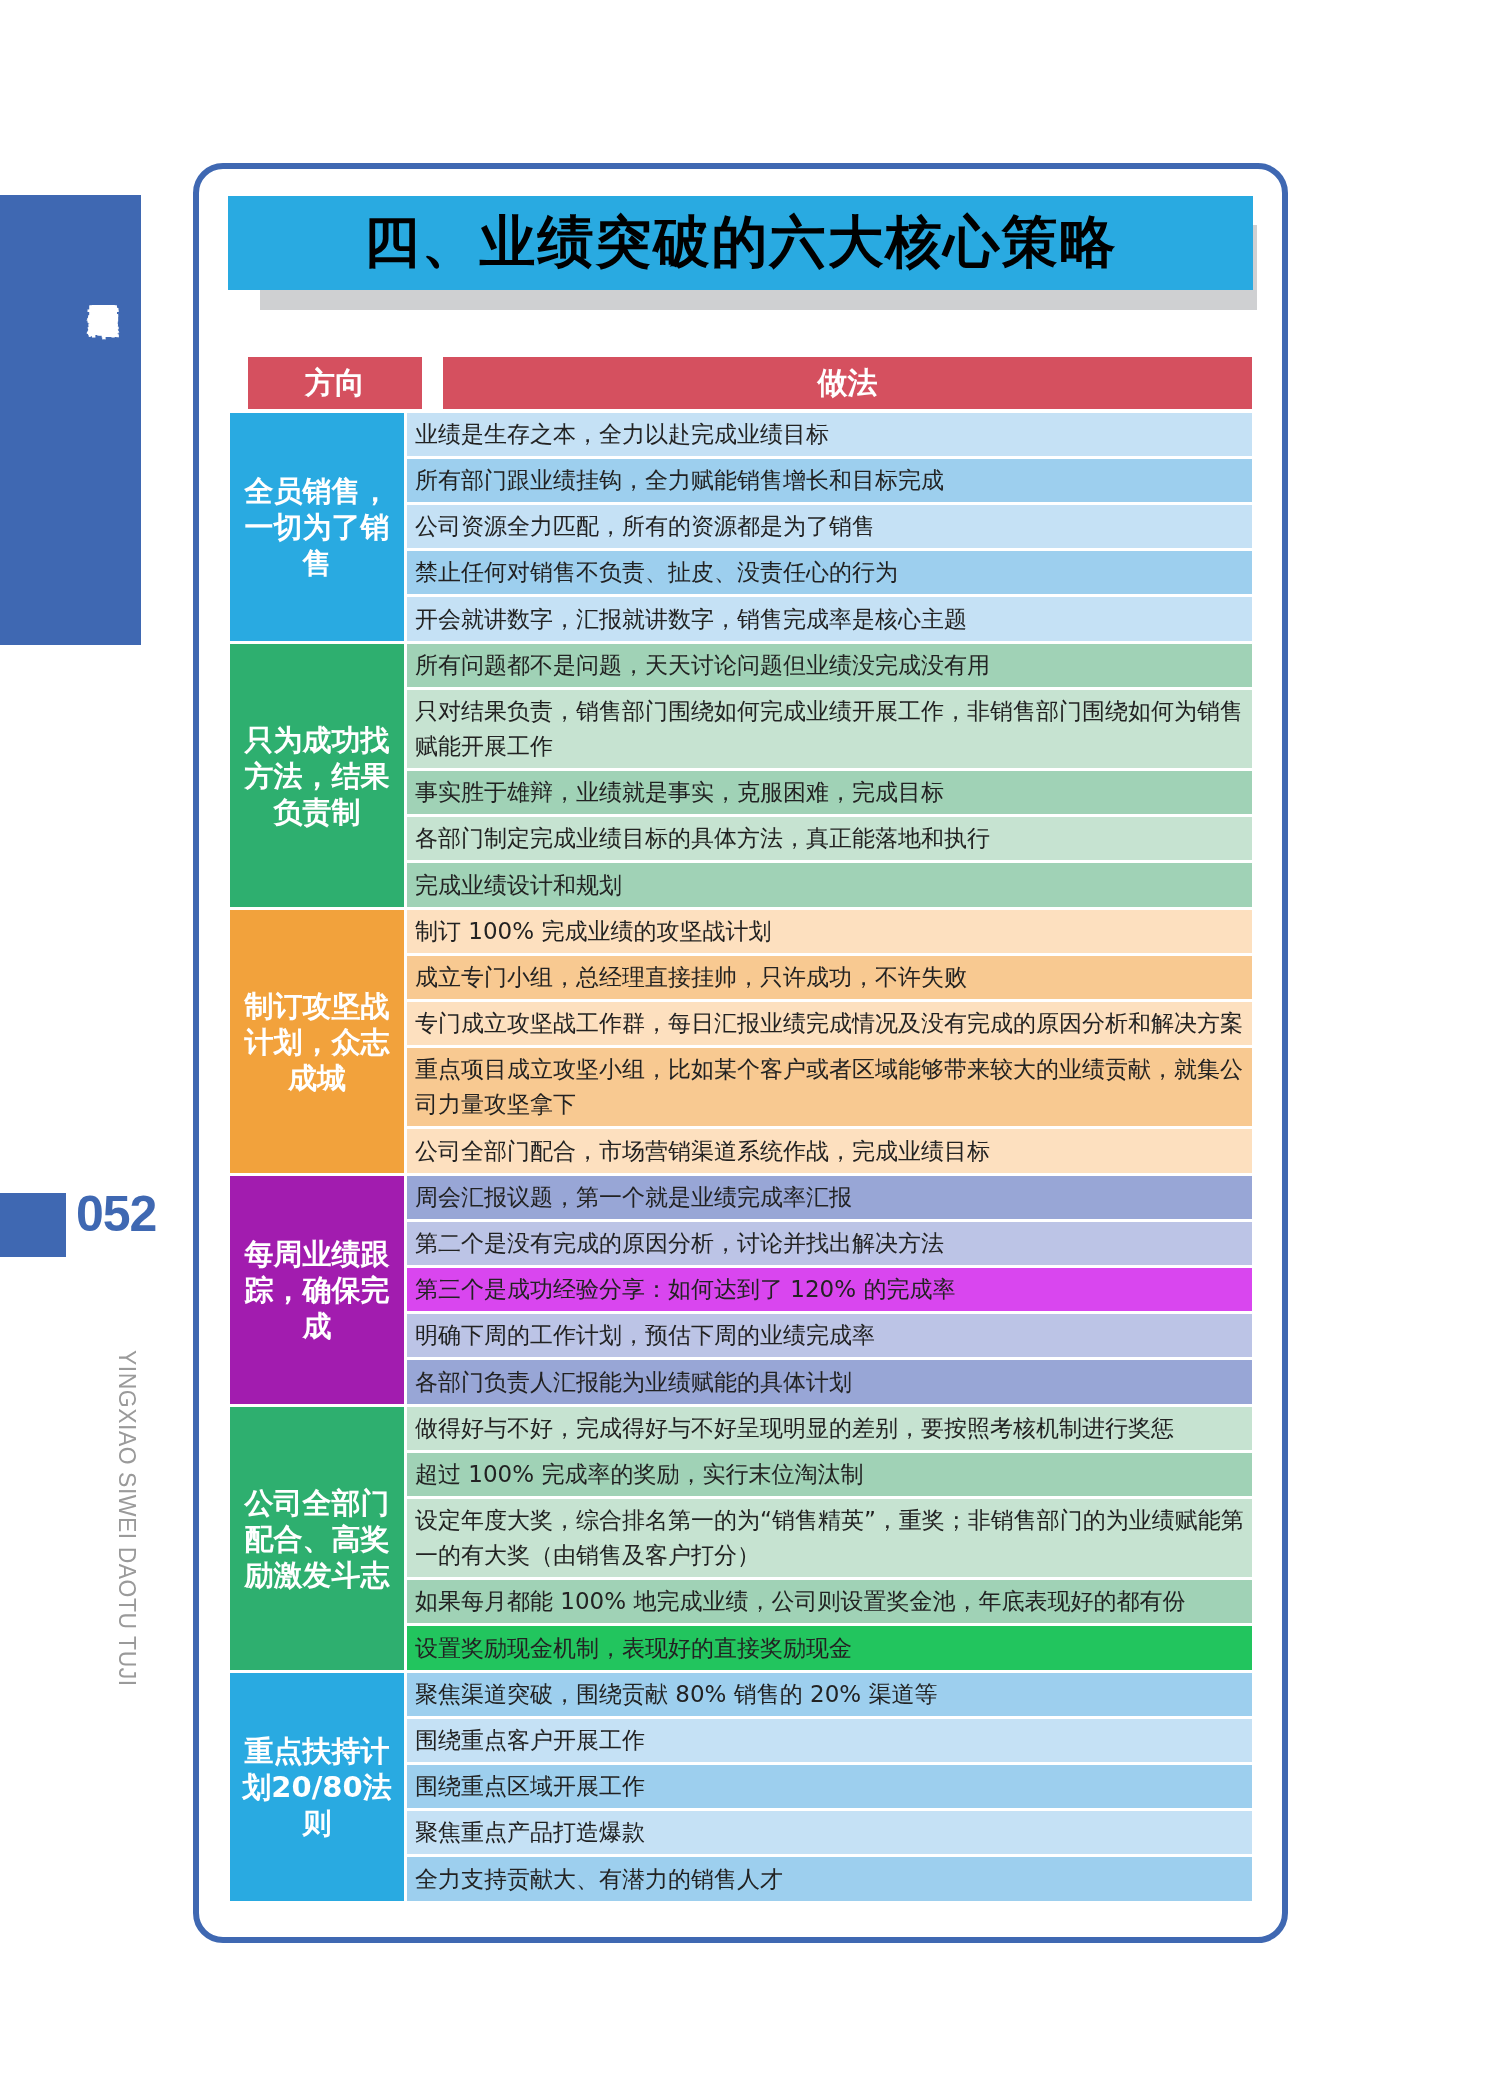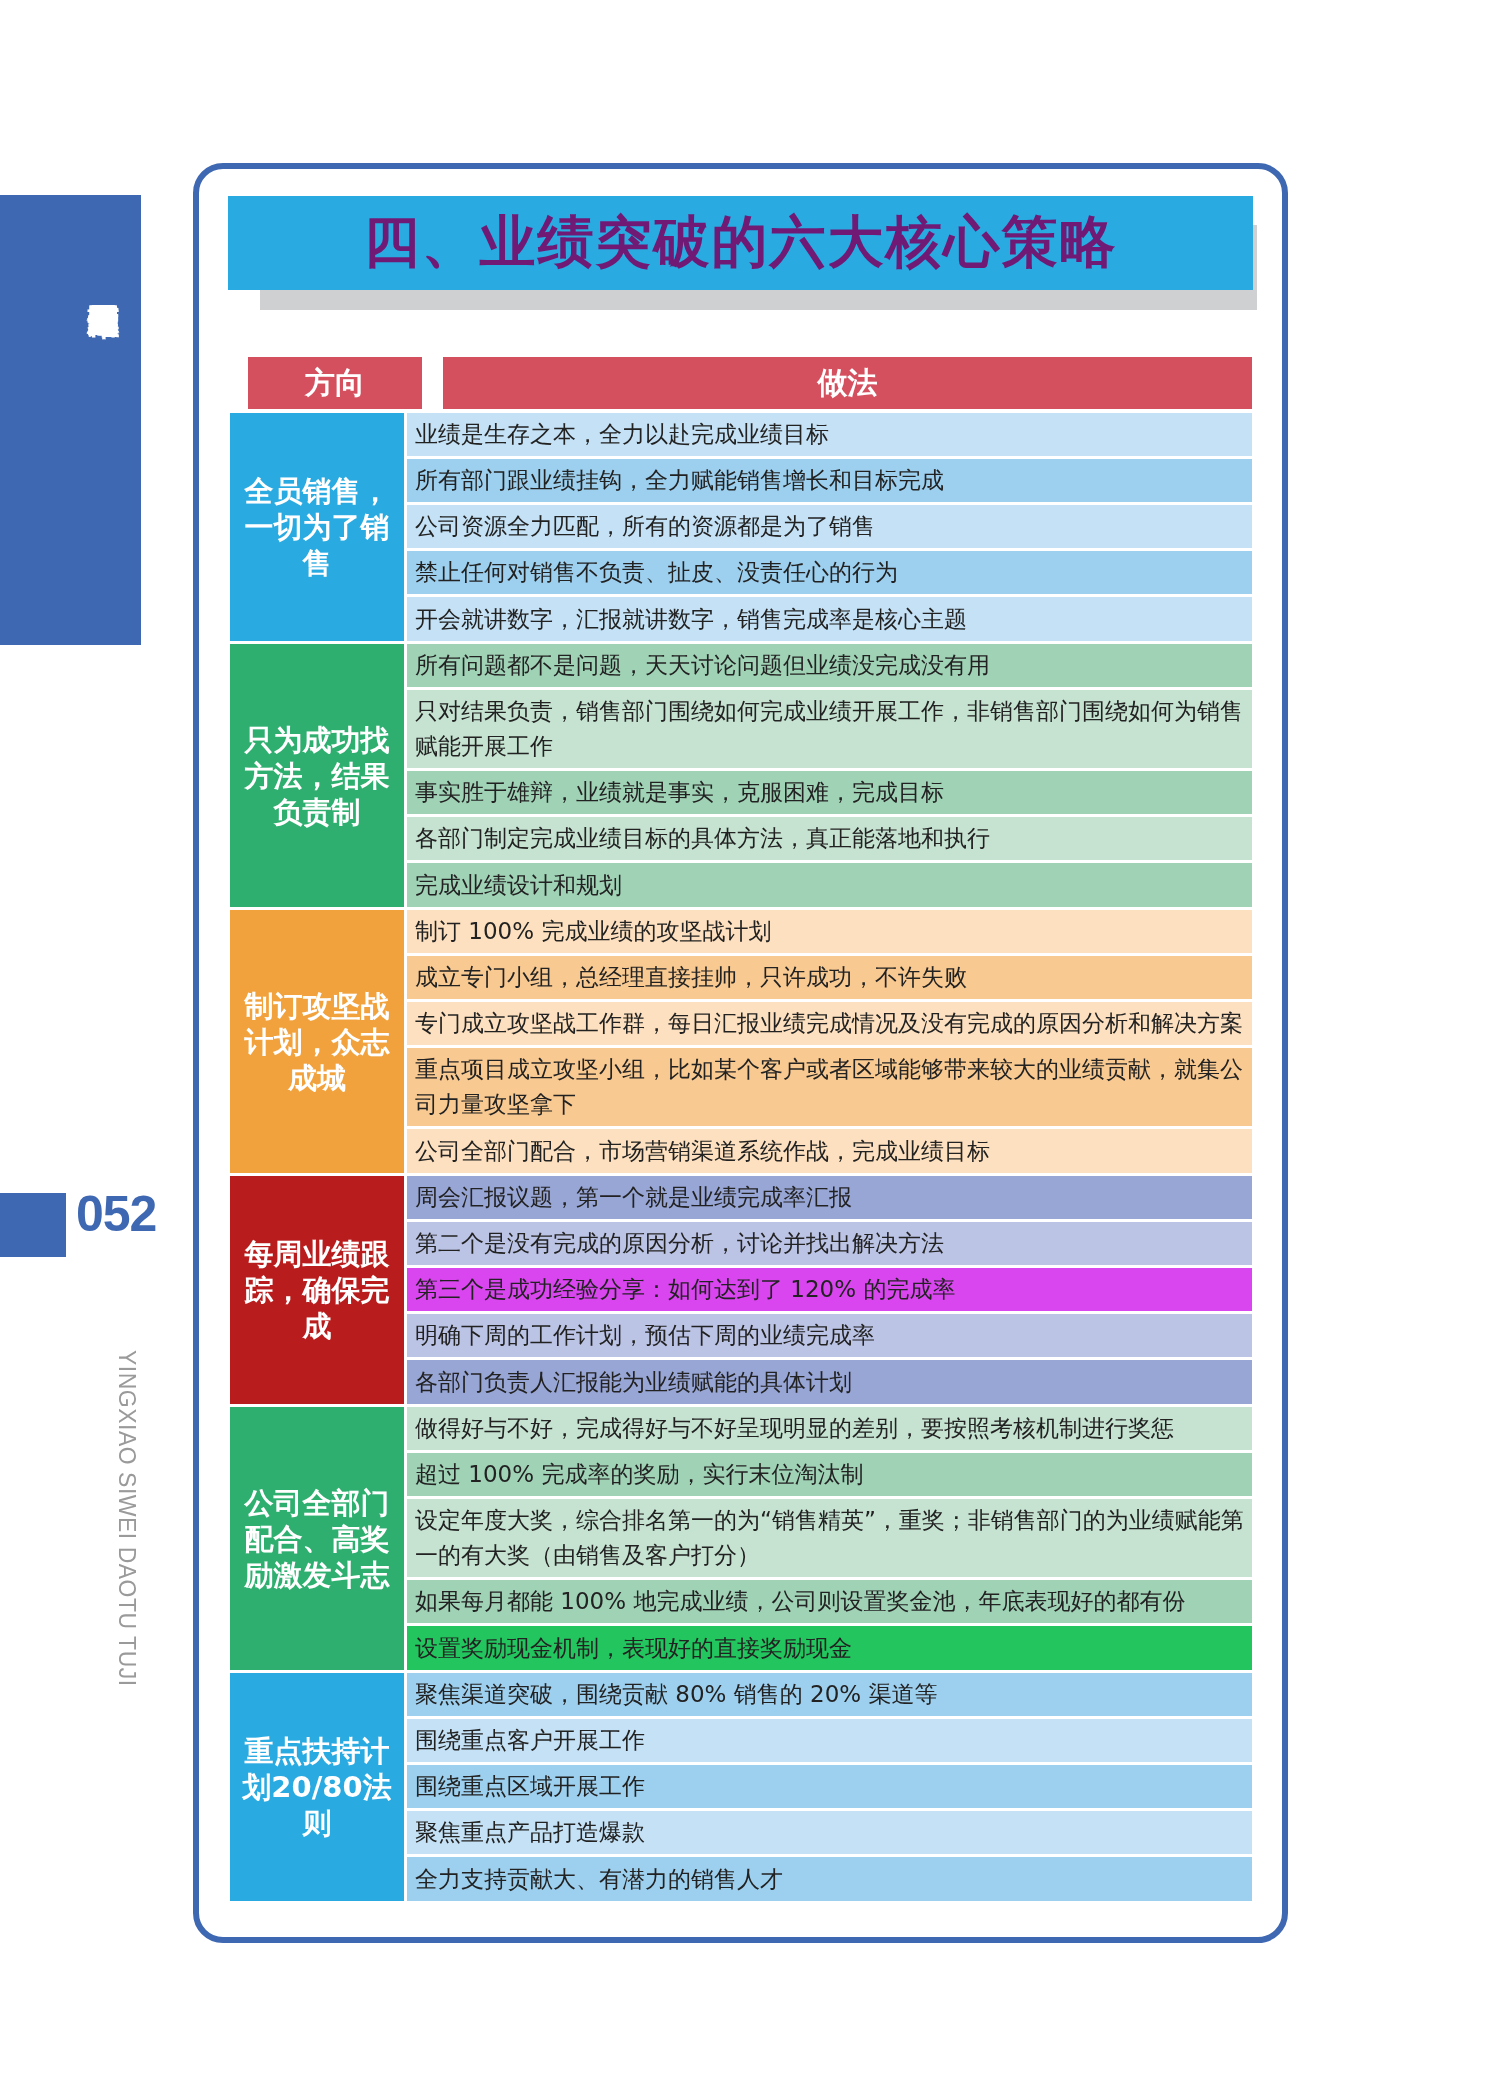--- a/index.html
+++ b/index.html
@@ -11,21 +11,21 @@
   .page-box { position:absolute; left:0; top:1193px; width:66px; height:64px; background:#3f68b2; }
   .page-num { position:absolute; left:76px; top:1185px; font-size:50px; font-weight:bold; color:#3f68b2;
          font-family:"Liberation Sans",sans-serif; letter-spacing:-1px; }
   .side-en { position:absolute; left:113px; top:1350px; writing-mode:vertical-rl; color:#9a9a9a;
          font-family:"Liberation Sans",sans-serif; font-size:23px; letter-spacing:0.5px; }
   .card { position:absolute; left:193px; top:163px; width:1095px; height:1780px; border:6px solid #3f68b2;
          border-radius:30px; box-sizing:border-box; background:#fff; }
   .title-shadow { position:absolute; left:260px; top:225px; width:997px; height:85px; background:#cfd0d2; }
   .title-bar { position:absolute; left:228px; top:196px; width:1025px; height:94px; background:#29aae1;
          display:flex; align-items:center; justify-content:center; }
-  .title-text { color:#701a75; font-size:56px; font-weight:bold; letter-spacing:2px; }
+  .title-text { color:#000000; font-size:56px; font-weight:bold; letter-spacing:2px; }
   .table { position:absolute; left:230px; top:357px; width:1022px; }
   .thead { display:flex; height:52px; margin-bottom:4px; }
   .th { background:#d5505f; color:#fff; font-size:30px; font-weight:bold; display:flex;
         align-items:center; justify-content:center;margin-left:18px; }
   .th.dir { width:174px; margin-right:3px; }
   .th.method { flex:1; }
   .group { display:flex; margin-bottom:3px; }
   .gl { width:174px; margin-right:3px; color:#fff; font-weight:bold; font-size:29px; line-height:36px;
         display:flex; align-items:center; justify-content:center; text-align:center; padding:0 6px; box-sizing:border-box; }
   .gr { flex:1; display:flex; flex-direction:column; }
@@ -79,21 +79,21 @@
         <div class="gl" style="background: rgb(242, 162, 60); word-break: break-all;">制订攻坚战计划，众志成城</div>
         <div class="gr">
           <div class="row single" style="background: rgb(253, 224, 191);">制订 100% 完成业绩的攻坚战计划</div>
           <div class="row single" style="background: rgb(248, 201, 145);">成立专门小组，总经理直接挂帅，只许成功，不许失败</div>
           <div class="row single" style="background: rgb(253, 224, 191);">专门成立攻坚战工作群，每日汇报业绩完成情况及没有完成的原因分析和解决方案</div>
           <div class="row" style="background: rgb(248, 201, 145);">重点项目成立攻坚小组，比如某个客户或者区域能够带来较大的业绩贡献，就集公司力量攻坚拿下</div>
           <div class="row single" style="background: rgb(253, 224, 191);">公司全部门配合，市场营销渠道系统作战，完成业绩目标</div>
         </div>
       </div>
       <div class="group">
-        <div class="gl" style="background: #b91c1c; word-break: break-all;">每周业绩跟踪，确保完成</div>
+        <div class="gl" style="background: #a21caf; word-break: break-all;">每周业绩跟踪，确保完成</div>
         <div class="gr">
           <div class="row single" style="background: rgb(152, 166, 214);">周会汇报议题，第一个就是业绩完成率汇报</div>
           <div class="row single" style="background: rgb(188, 196, 230);">第二个是没有完成的原因分析，讨论并找出解决方法</div>
           <div class="row single" style="background: #d946ef;">第三个是成功经验分享：如何达到了 120% 的完成率</div>
           <div class="row single" style="background: rgb(188, 196, 230);">明确下周的工作计划，预估下周的业绩完成率</div>
           <div class="row single" style="background: rgb(152, 166, 214);">各部门负责人汇报能为业绩赋能的具体计划</div>
         </div>
       </div>
       <div class="group">
         <div class="gl" style="background: rgb(46, 175, 111); word-break: break-all;">公司全部门配合、高奖励激发斗志</div>

